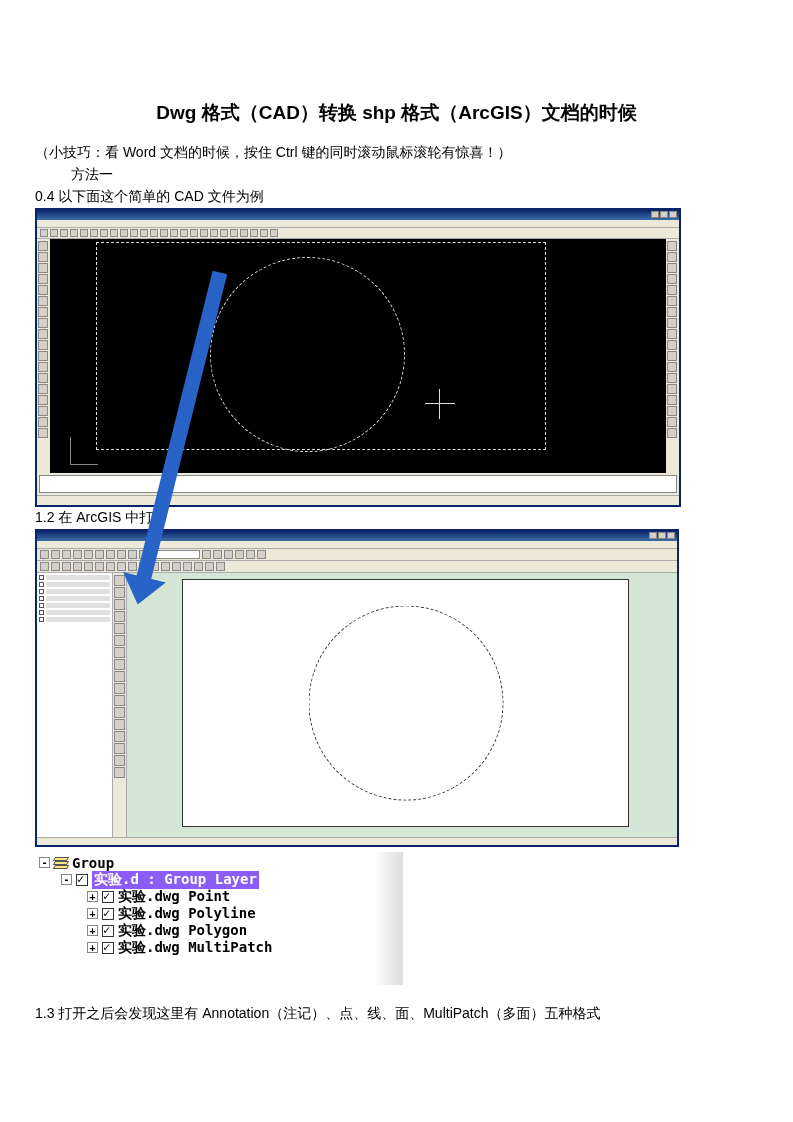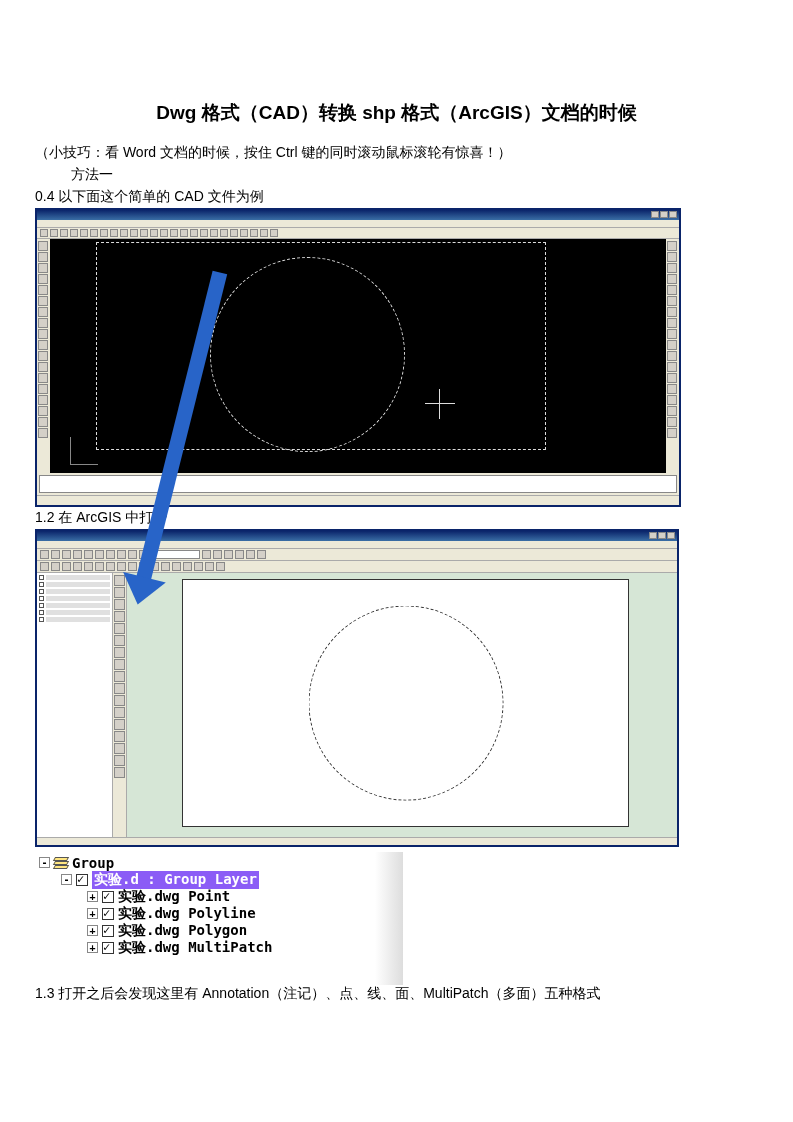--- a/index.html
+++ b/index.html
@@ -155,21 +155,21 @@
   .lp-row .chk { width: 12px; height: 12px; border: 1px solid #333; background: #fff; margin-right: 4px; position: relative; }
   .lp-row .chk.on::after { content: "✓"; position: absolute; left: 0; top: -3px; font-size: 12px; color: #000; }
   .lp-icon-layers { width: 15px; height: 12px; margin-right: 3px; position: relative; }
   .lp-icon-layers span { position: absolute; width: 14px; height: 4px; border: 1px solid #555; transform: skewX(-30deg); }
   .lp-icon-layers .a { top: 0; background: #ffe680; }
   .lp-icon-layers .b { top: 4px; background: #ffe680; }
   .lp-icon-layers .c { top: 8px; background: #ffe680; }
   .lp-ind1 { margin-left: 22px; }
   .lp-ind2 { margin-left: 48px; }
   .lp-sel { background: #8b5cf6; color: #fff; padding: 0 2px; }
-  .step3 { font-size: 14px; }
+  .step3 { font-size: 14px; margin-top: 20px; }
 </style>
 </head>
 <body>
 
 <div class="title">Dwg 格式（CAD）转换 shp 格式（ArcGIS）文档的时候</div>
 <div class="tip">（小技巧：看 Word 文档的时候，按住 Ctrl 键的同时滚动鼠标滚轮有惊喜！）</div>
 <div class="method">方法一</div>
 <div class="step">0.4 以下面这个简单的 CAD 文件为例</div>
 
 <div class="arrow-wrap">

